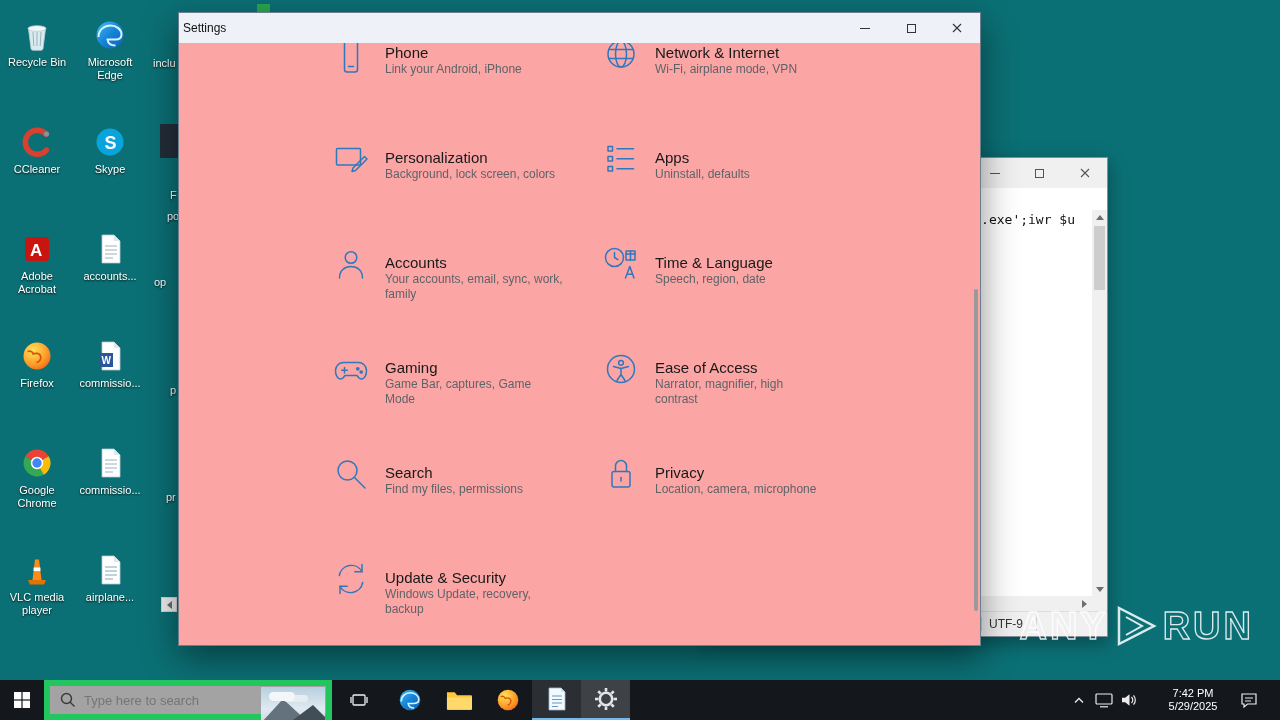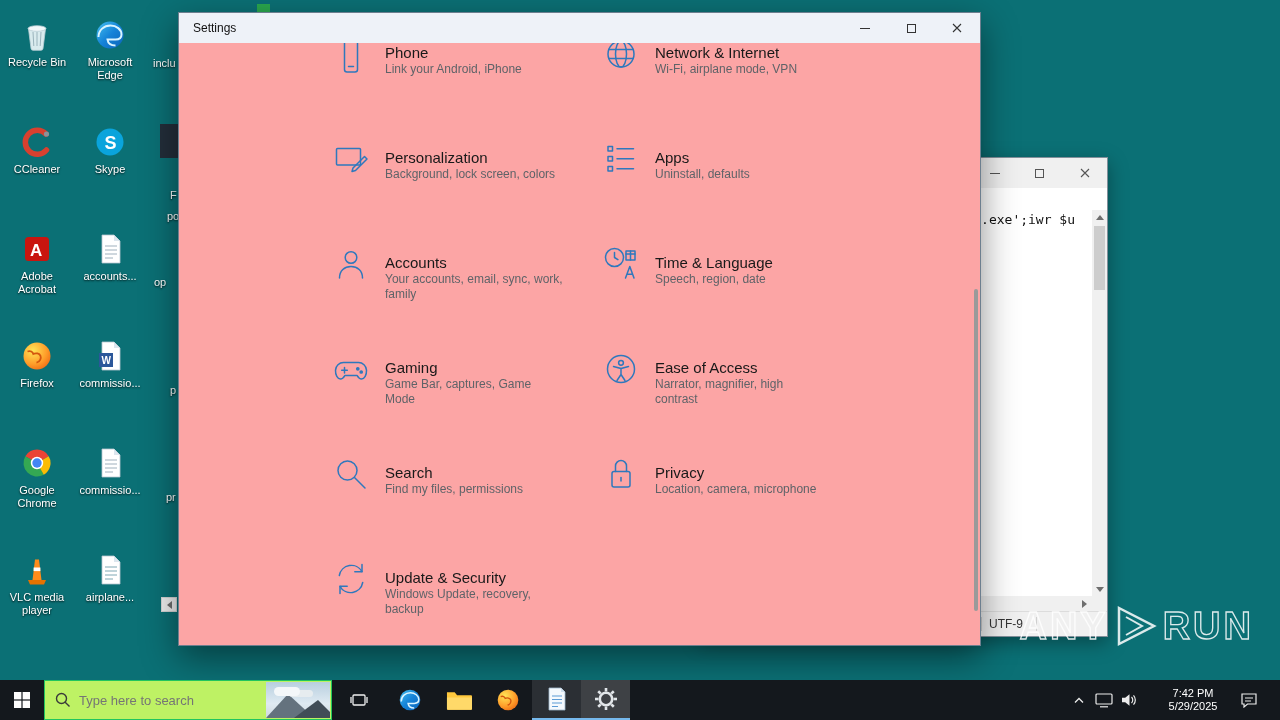--- a/index.html
+++ b/index.html
@@ -8,21 +8,21 @@
 
 .dcell{position:absolute;width:72px;text-align:center;z-index:1;cursor:default}
 .dicon{width:34px;height:34px;margin:0 auto;display:block}
 .dlabel{margin-top:4px;font-size:11px;line-height:13px;color:#fff;text-shadow:0 1px 2px rgba(0,0,0,.85)}
 .dfrag{position:absolute;z-index:1;font-size:11px;color:#fff;text-shadow:0 1px 2px rgba(0,0,0,.85);white-space:nowrap}
 #green-frag{position:absolute;left:257px;top:4px;width:13px;height:12px;background:#2aa84e;z-index:1}
 #dark-frag{position:absolute;left:160px;top:124px;width:18px;height:34px;background:#232e3a;z-index:1}
 
 #settings-win{position:absolute;left:178px;top:12px;width:803px;height:634px;background:#fff;z-index:30;border:1px solid #6d7f8f;box-shadow:0 12px 34px rgba(0,0,0,.45)}
 .s-titlebar{height:30px;background:#eef2f8;display:flex;align-items:center;position:relative}
-.s-title{font-size:12px;color:#111;padding-left:14px}
+.s-title{font-size:12px;color:#111;padding-left:4px}
 .winbtns{position:absolute;right:0;top:0;height:30px;display:flex}
 .winbtn{width:46px;height:30px;display:flex;align-items:center;justify-content:center}
 .glyph-min{width:10px;height:1px;background:#333;display:block}
 .glyph-max{width:9px;height:9px;border:1px solid #333;display:block}
 .s-content{position:absolute;left:0;top:30px;right:0;bottom:0;background:#fca5a5;overflow:hidden}
 .tile{position:absolute;display:flex;cursor:default}
 .tile-icon{width:40px;height:40px;flex:0 0 40px;margin:-9px 14px 0 0;color:#2e78bd}
 .tile-icon svg{width:40px;height:40px;display:block}
 .tile-title{font-size:15px;line-height:19px;color:#191919}
 .tile-sub{font-size:12px;line-height:15px;color:#5f6368;width:178px}
@@ -50,21 +50,21 @@
 .tri-left{border-top:4px solid transparent;border-bottom:4px solid transparent;border-right:5px solid #6e6e6e}
 .tri-right{border-top:4px solid transparent;border-bottom:4px solid transparent;border-left:5px solid #6e6e6e}
 #hscroll-left{position:absolute;left:161px;top:597px;width:16px;height:15px;background:#f0f0f0;border:1px solid #d5d5d5;display:flex;align-items:center;justify-content:center;z-index:10}
 
 #watermark{position:absolute;top:603px;right:26px;z-index:40;display:flex;align-items:center;gap:4px;opacity:.95}
 .wm-text{font-size:38px;font-weight:bold;letter-spacing:3px;color:transparent;-webkit-text-stroke:1.3px rgba(255,255,255,.9)}
 
 #taskbar{position:absolute;left:0;bottom:0;width:1280px;height:40px;background:#14181d;z-index:50}
 .tb-item{position:absolute;top:0;height:40px;display:flex;align-items:center;justify-content:center}
 #start-btn{left:0;width:44px}
-#search-box{left:44px;width:288px;background:#bef264;border:1px solid #22c55e;display:flex;align-items:center;padding-left:10px}
+#search-box{left:44px;width:288px;background:#a3a3a3;border:6px solid #22c55e;display:flex;align-items:center;padding-left:10px}
 #search-input{border:0;outline:0;background:transparent;font-size:13px;color:#444;width:168px;margin-left:8px;font-family:inherit}
 #search-weather{position:absolute;right:1px;top:1px;width:64px;height:36px;overflow:hidden}
 .wx-sky{position:absolute;inset:0;background:linear-gradient(#b8cfdf,#dfeaf2 60%,#cfd8de)}
 .wx-m1{position:absolute;bottom:0;left:0;width:0;height:0;border-left:22px solid transparent;border-right:26px solid transparent;border-bottom:24px solid #64727e}
 .wx-m2{position:absolute;bottom:0;right:-6px;width:0;height:0;border-left:24px solid transparent;border-right:18px solid transparent;border-bottom:18px solid #414d57}
 .wx-cloud{position:absolute;top:5px;left:8px;width:26px;height:9px;background:#f4f7f9;border-radius:6px;box-shadow:14px 2px 0 -1px #e6ecef}
 .open-app{background:rgba(255,255,255,.10);border-bottom:2px solid #76b9ed}
 .active-app{background:rgba(255,255,255,.18);border-bottom:2px solid #76b9ed}
 #tray-clock{flex-direction:column;line-height:13px;font-size:11px;color:#fff;text-align:center}
 </style>

